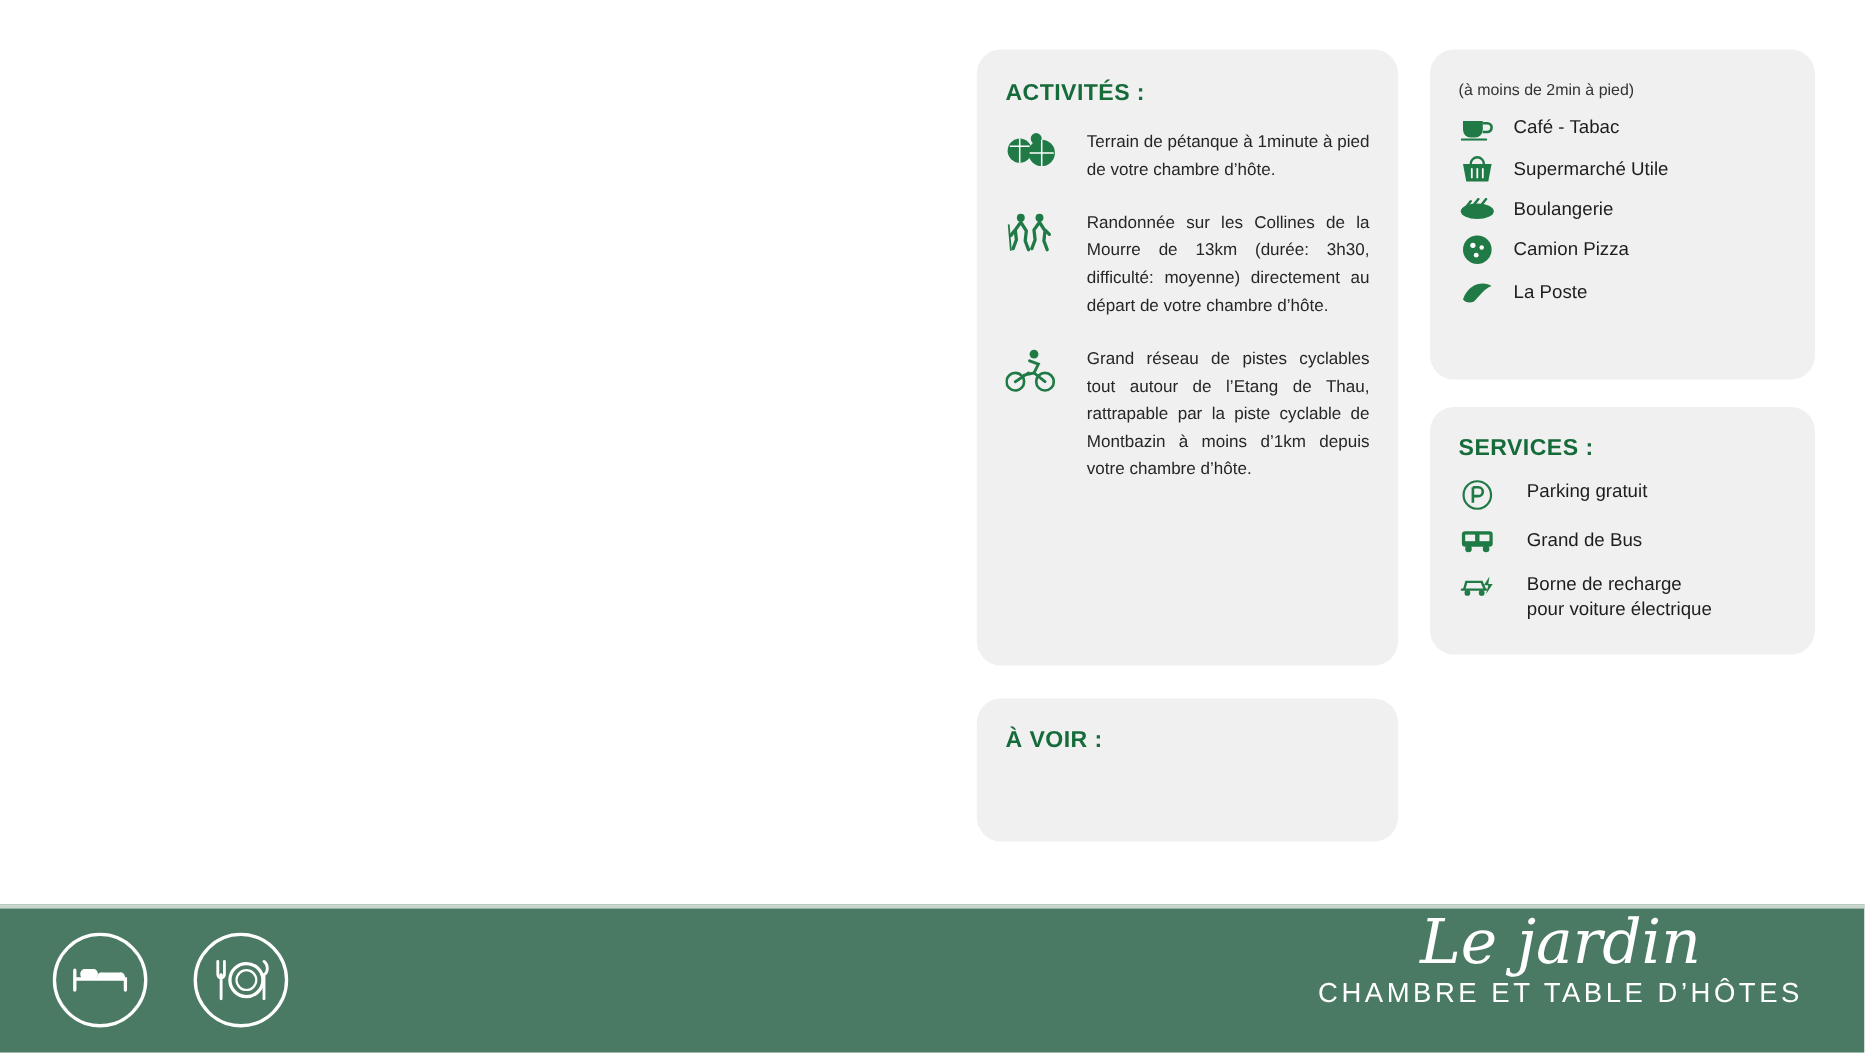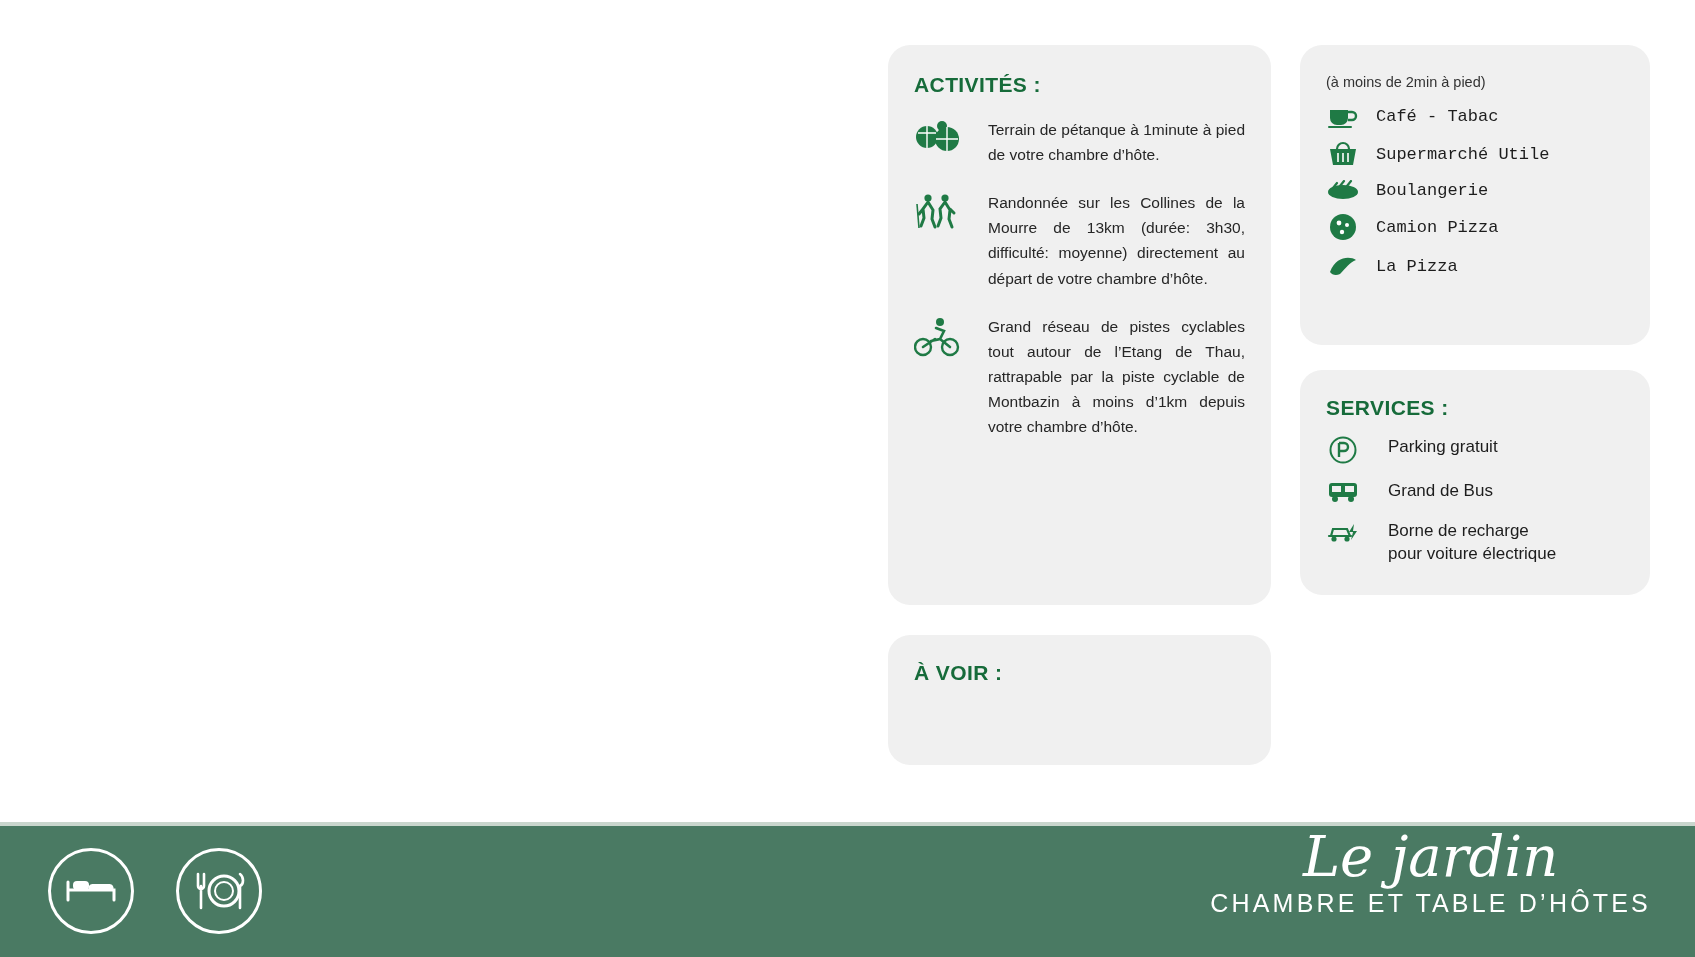--- a/index.html
+++ b/index.html
@@ -137,21 +137,21 @@
 
   
   #card-avoir { left: 888px; top: 635px; width: 383px; height: 130px; padding: 26px 26px; }
   .avoir-text { margin-top: 14px; font-size: 15.5px; color: #262626; line-height: 1.55; }
 
   
   #card-commerces { left: 1300px; top: 45px; width: 350px; height: 300px; padding: 26px 26px; }
   .shop-list { margin-top: 14px; }
   .shop-row { display: flex; align-items: center; gap: 16px; margin-bottom: 13px; }
   .shop-icon { width: 34px; min-width: 34px; display: flex; align-items: center; justify-content: center; }
-  .shop-label { font-size: 17px; color: #1d1d1d; font-family: Liberation Mono, monospace; }
+  .shop-label { font-size: 17px; color: #1d1d1d; }
 
   
   #card-services { left: 1300px; top: 370px; width: 350px; height: 225px; padding: 26px 26px; }
   .srv-list { margin-top: 16px; }
   .srv-row { display: flex; align-items: flex-start; gap: 28px; margin-bottom: 16px; }
   .srv-icon { width: 34px; min-width: 34px; display: flex; align-items: center; justify-content: center; }
   .srv-label { font-size: 17px; color: #1d1d1d; line-height: 1.35; }
 
   
   #card-medicaux { left: 1300px; top: 635px; width: 350px; height: 130px; padding: 26px 26px; }
@@ -162,21 +162,21 @@
     position: absolute; left: 0; bottom: 0; width: 1695px; height: 135px;
     background: #4a7a63;
     border-top: 4px solid #c9d6cd;
   }
   .footer-icons { position: absolute; left: 48px; top: 22px; display: flex; gap: 42px; }
   .f-circle {
     width: 86px; height: 86px; border-radius: 50%;
     border: 3px solid #ffffff;
     display: flex; align-items: center; justify-content: center;
   }
-  .brand { position: absolute; right: 44px; top: 2px; text-align: center; color: #ffffff; }
+  .brand { position: absolute; right: 56px; top: 2px; text-align: center; color: #ffffff; }
   .brand-script {
     font-family: "DejaVu Serif", serif;
     font-style: italic;
     font-size: 56px;
     line-height: 1.05;
   }
   .brand-sub {
     font-size: 25px;
     letter-spacing: 3.2px;
     margin-top: 2px;
@@ -285,21 +285,21 @@
         </div>
         <div class="shop-label">Camion Pizza</div>
       </div>
 
       <div class="shop-row">
         <div class="shop-icon">
           <svg width="30" height="24" viewBox="0 0 30 24">
             <path d="M2 18 C8 2, 22 2, 28 6 C22 8, 18 14, 12 20 C8 22, 4 21, 2 18 z" fill="#1f7a45"></path>
           </svg>
         </div>
-        <div class="shop-label">La Pizza</div>
+        <div class="shop-label">La Poste</div>
       </div>
 
     </div>
   </div>
 
   <div class="card" id="card-services">
     <div class="card-title">SERVICES :</div>
     <div class="srv-list">
 
       <div class="srv-row">

